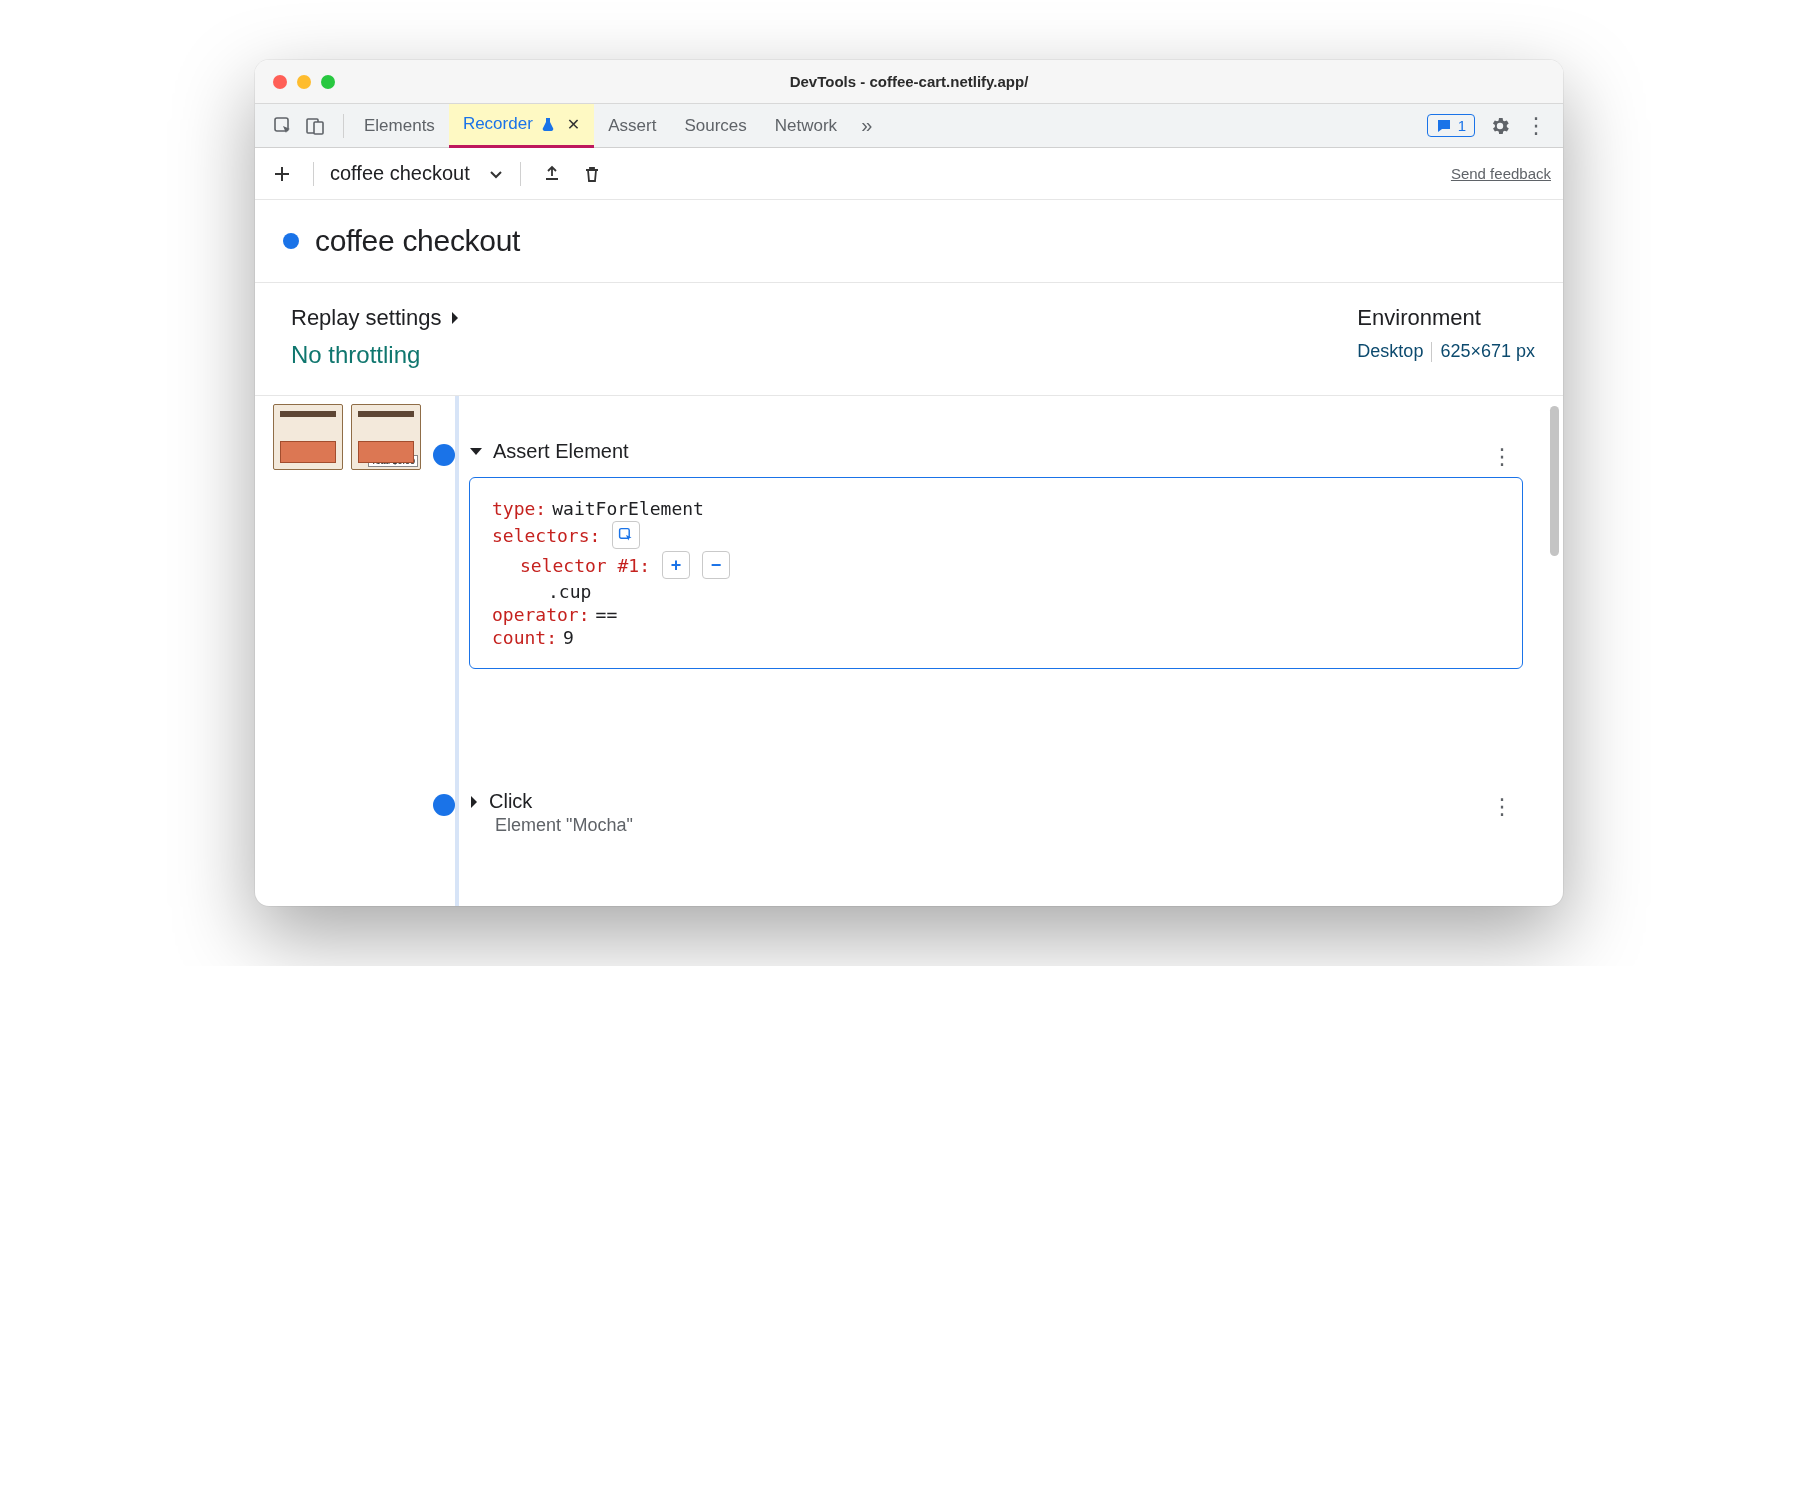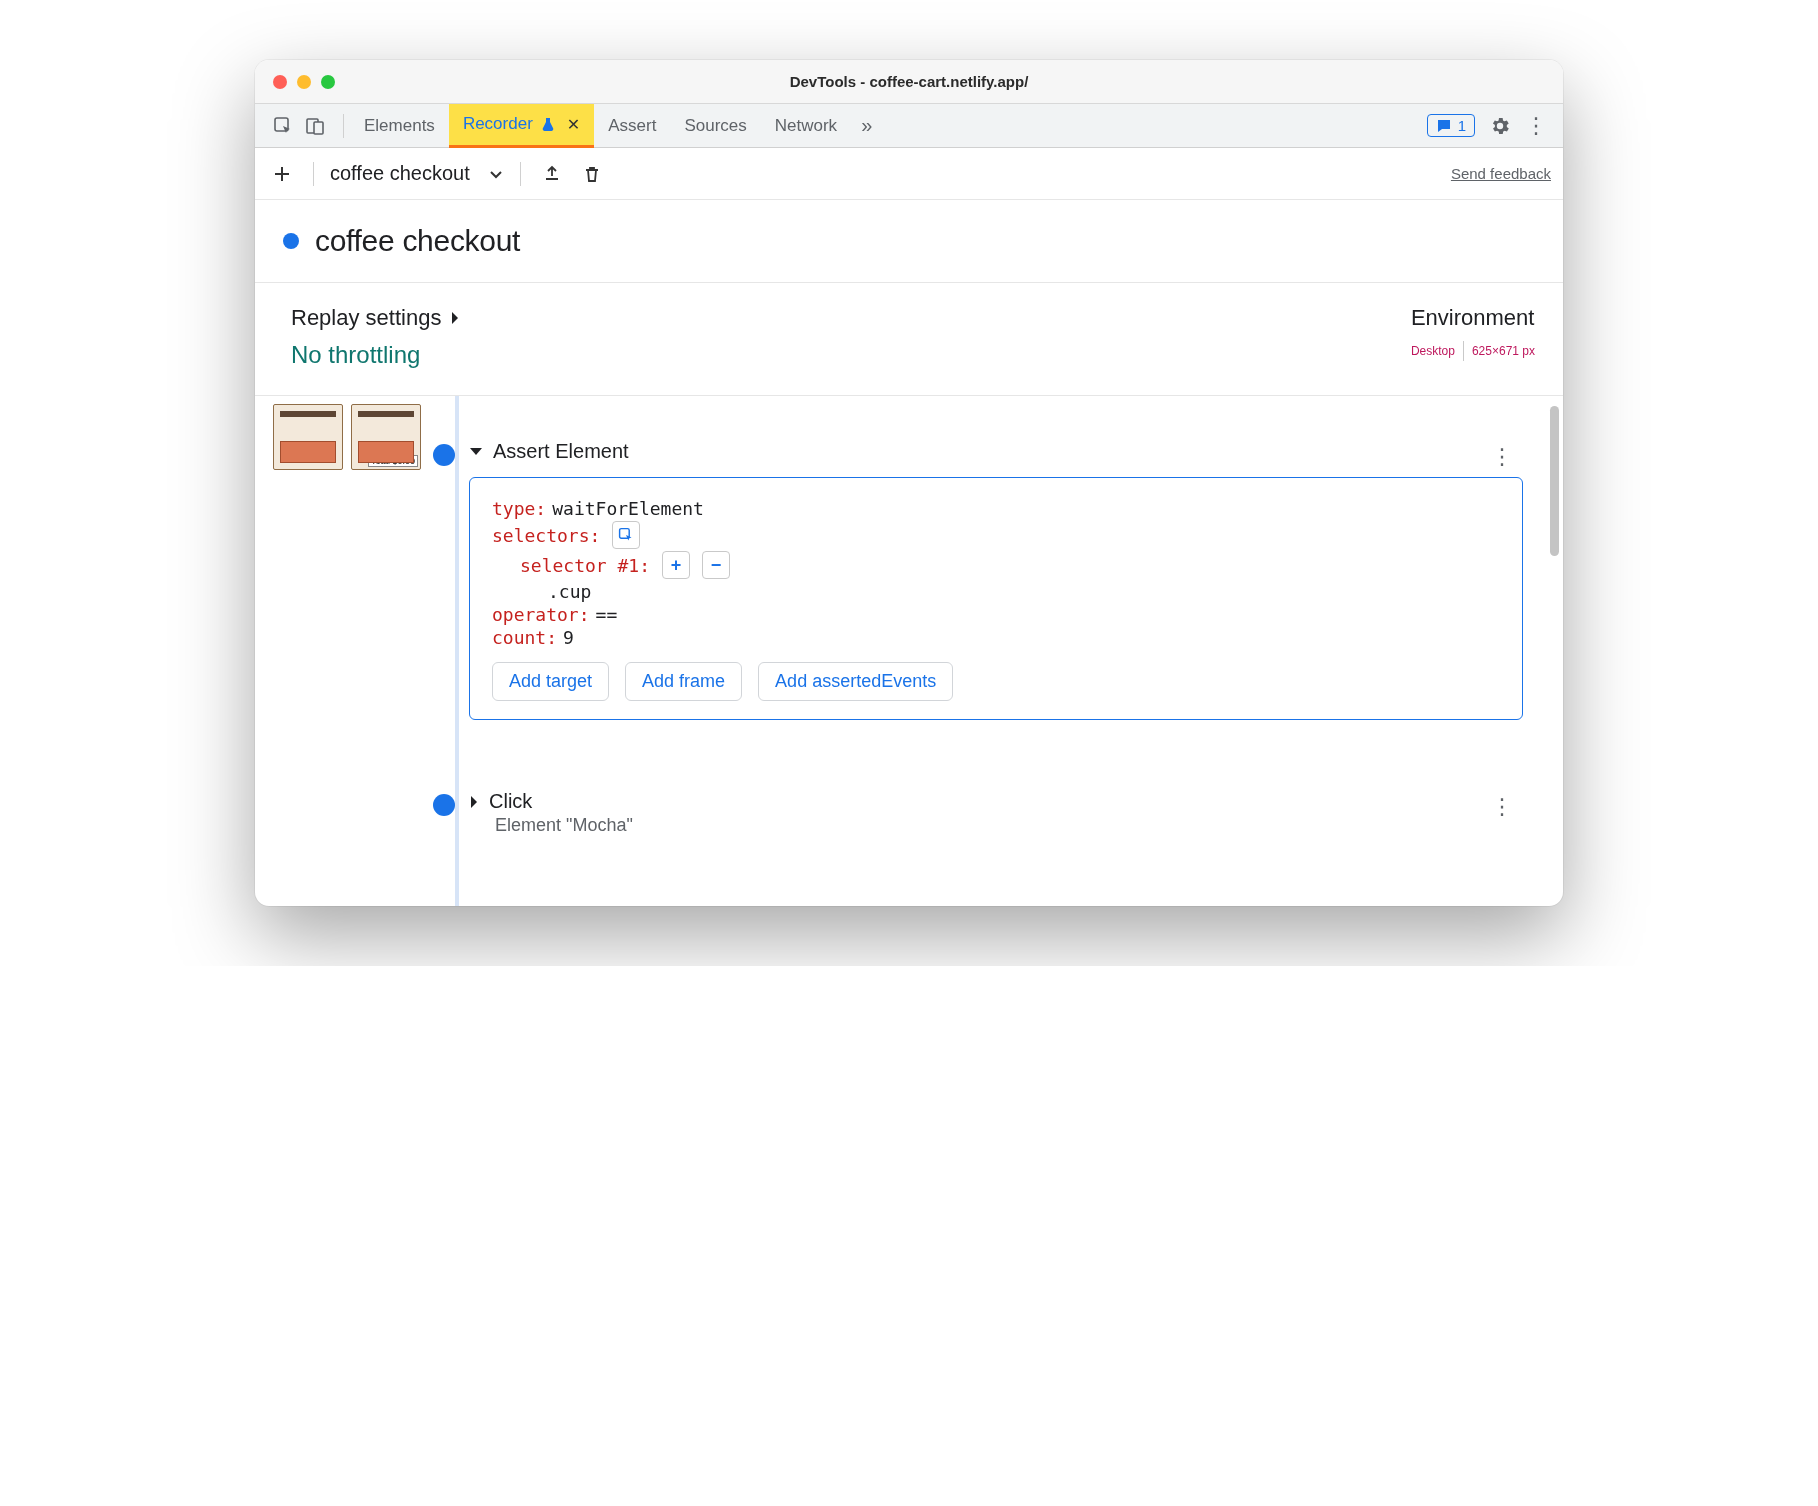--- a/index.html
+++ b/index.html
@@ -42,21 +42,21 @@
     display: flex; align-items: center; height: 44px;
     background: #f1f3f4; border-bottom: 1px solid #d0d0d0;
     padding: 0 6px;
   }
   .left-icons { display: flex; align-items: center; gap: 12px; padding: 0 12px; color: #5f6368; }
   .divider-v { width: 1px; height: 24px; background: #d0d0d0; margin: 0 6px; }
   .tab {
     padding: 0 14px; height: 44px; display: flex; align-items: center; gap: 6px;
     color: #5f6368; font-size: 17px; cursor: pointer; justify-content: center;
   }
-  .tab.active { color: #1a73e8; border-bottom: 3px solid #f97316; background: #fde047; }
+  .tab.active { color: #1a73e8; border-bottom: 3px solid #be185d; background: #fef9c3; }
   .tab .flask { margin-left: 2px; }
   .tab .close-x { margin-left: 6px; color: #333; font-size: 16px; }
   .tabs-right { margin-left: auto; display: flex; align-items: center; gap: 14px; padding-right: 10px; color: #5f6368; }
   .msg-badge {
     display: flex; align-items: center; gap: 6px; border: 1.5px solid #1a73e8;
     border-radius: 4px; padding: 2px 8px; color: #1a73e8; font-size: 15px;
   }
   
   .toolbar {
     height: 52px; display: flex; align-items: center; padding: 0 12px; gap: 10px;
@@ -80,21 +80,21 @@
   .btn-primary { background:#1a73e8; color:#fff; border:none; }
   
   .settings-row {
     display:flex; padding: 22px 28px 26px 36px; border-bottom:1px solid #e6e6e6;
   }
   .settings-left { display:flex; flex-direction:column; gap:10px; }
   .settings-heading { font-size:22px; color:#202124; display:flex; align-items:center; gap:8px; cursor:pointer;}
   .sub-text { font-size:24px; color:#0f766e; }
   .settings-right { margin-left:auto; text-align:left; display:flex; flex-direction:column; gap:10px; }
   .env-heading { font-size:22px; color:#202124; }
-  .env-line { font-size:12px; color:#be185d; display:flex; align-items:center; gap:8px;}
+  .env-line { font-size:18px; color:#0c4a6e; display:flex; align-items:center; gap:8px;}
   .env-sep { width:1px; height:20px; background:#c9c9c9; }
   
   .steps-area { position:relative; padding: 0; height: 510px; overflow:hidden; }
   .thumb-col { position:absolute; left:18px; top:8px; display:flex; gap:8px; }
   .thumb { width:70px; height:66px; background:#f3e9db; border:1px solid #8f6d47; border-radius:2px; position:relative; }
   .thumb::after { content:""; position:absolute; bottom:6px; left:6px; right:6px; height:20px; background:#dc7753; border:1px solid #a24d2e;}
   .thumb::before { content:""; position:absolute; top:6px; left:6px; right:6px; height:6px; background:#5e4634; }
   .thumb2-badge { position:absolute; bottom:2px; right:2px; font-size:9px; background:#fff; border:1px solid #888; padding:0 2px; }
   .timeline { position:absolute; left:200px; top:0; bottom:0; width:4px; background:#d7e4f7; }
   .step-node {
@@ -299,25 +299,20 @@
           <span class="val">.cup</span>
         </div>
         <div class="kv-line">
           <span class="key"><span>operator</span>:</span>
           <span class="val">==</span>
         </div>
         <div class="kv-line">
           <span class="key"><span>count</span>:</span>
           <span class="val">9</span>
         </div>
-        <div class="add-row">
-          <button class="add-btn">Add target</button>
-          <button class="add-btn">Add frame</button>
-          <button class="add-btn">Add assertedEvents</button>
-        </div>
       </div>
     </div>
 
     <div class="step-node" style="top:398px;"></div>
     <div class="step-menu" style="top:398px;">⋮</div>
     <div class="step-row" style="top:394px;">
       <div class="step-header">
         <span>
           <svg width="10" height="14" viewBox="0 0 10 14" fill="#202124">
               <path d="M2 1l6 6-6 6z"></path>

